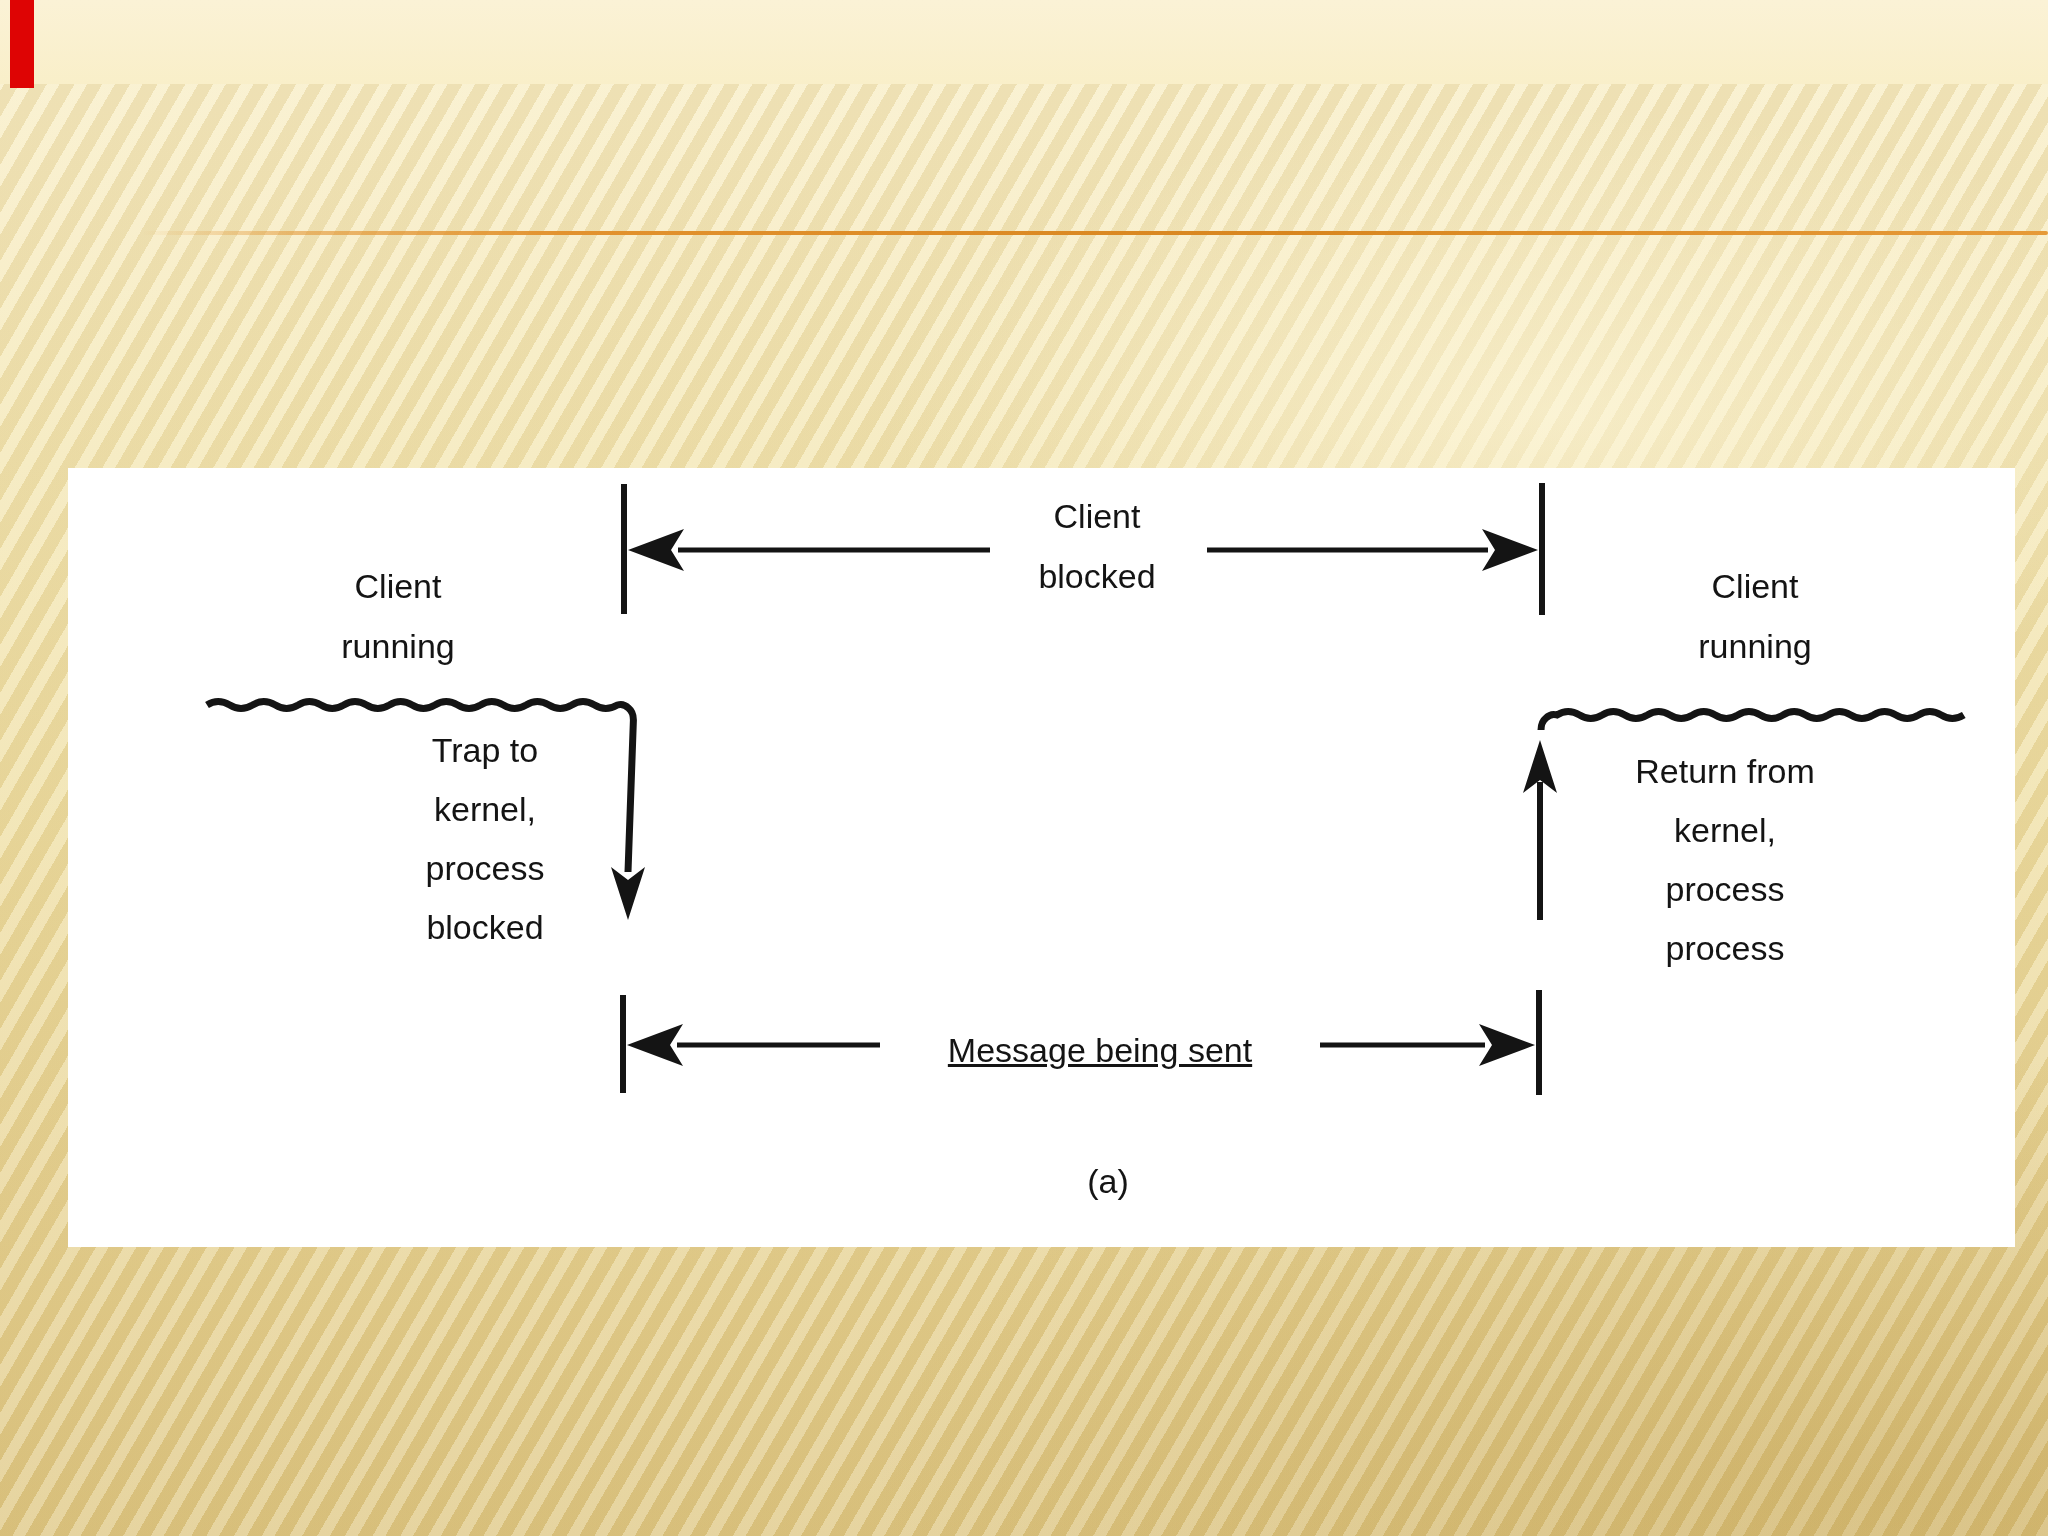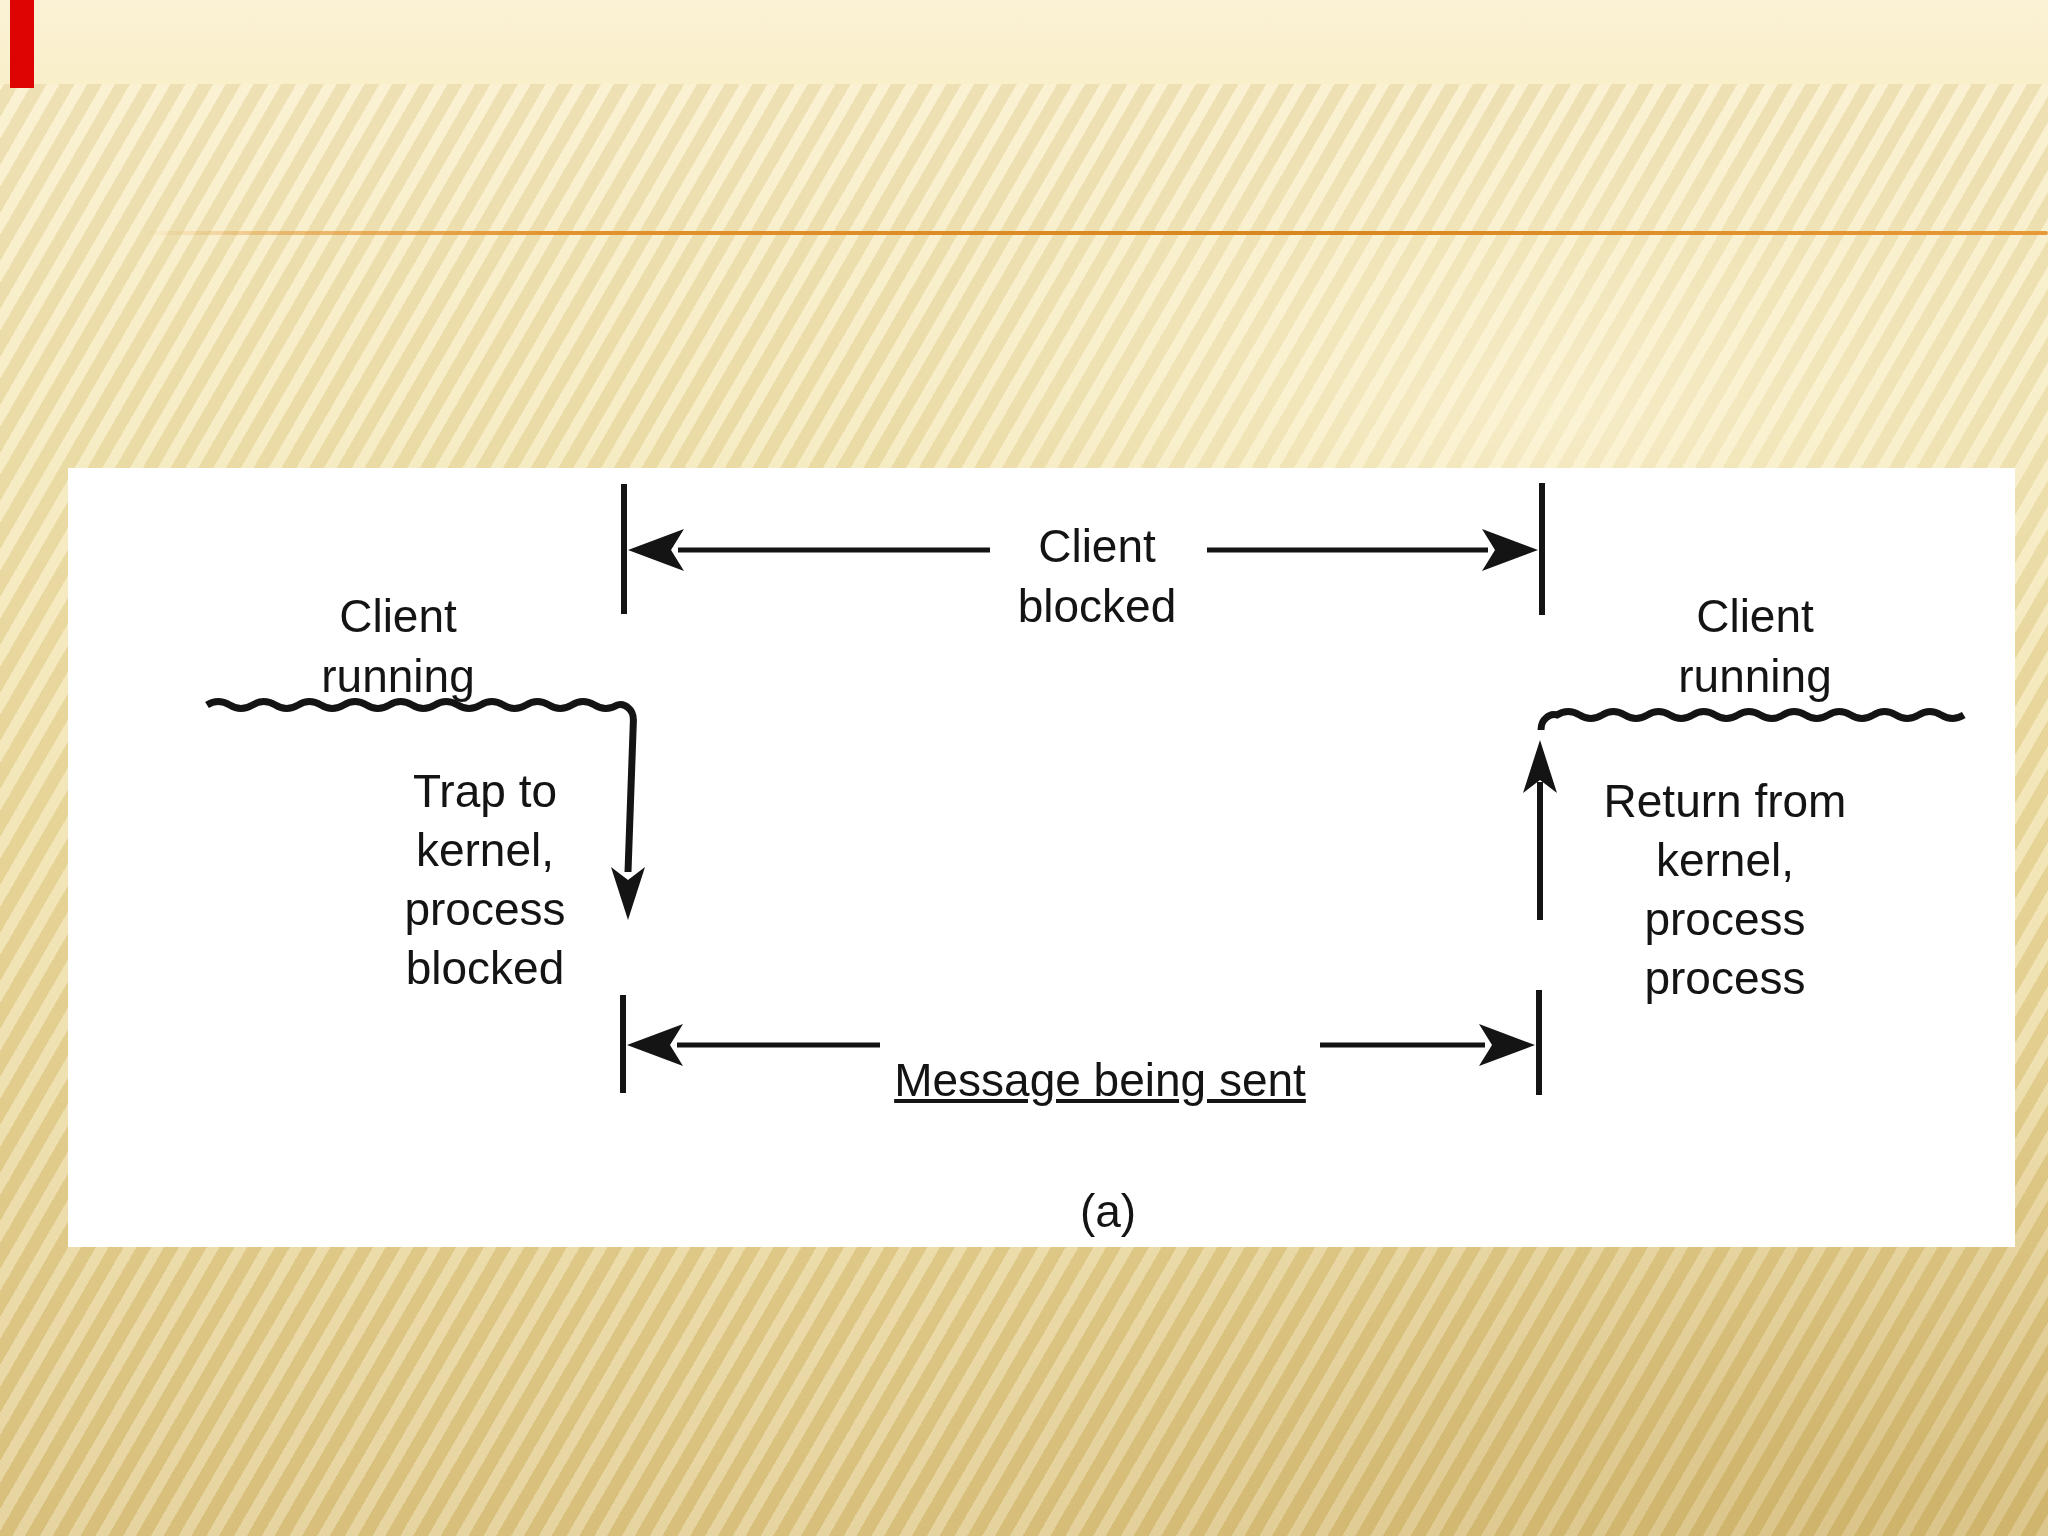--- a/index.html
+++ b/index.html
@@ -30,24 +30,23 @@
   .panel{
     position:absolute;left:68px;top:468px;width:1947px;height:779px;
     background:#FFFFFF;
   }
   .figure-svg{position:absolute;left:0;top:0;}
   .lbl{
     position:absolute;
     transform:translateX(-50%);
     text-align:center;
     color:#141414;
-    font-size:46px;
+    font-size:34px;
     line-height:60px;
     white-space:nowrap;
-    margin-top:30px;
   }
 </style>
 </head>
 <body>
 
 <div class="slide">
 
   <div class="top-band"></div>
   <div class="accent-stripe"></div>
   <div class="h-rule"></div>
@@ -85,21 +84,21 @@
     <div class="lbl" style="left:330px;top:88px;">
       <div>Client</div>
       <div>running</div>
     </div>
 
     <div class="lbl" style="left:1029px;top:18px;">
       <div>Client</div>
       <div>blocked</div>
     </div>
 
-    <div class="lbl" style="left:417px;top:264px;line-height:59px;">
+    <div class="lbl" style="left:417px;top:253px;line-height:59px;">
       <div>Trap to</div>
       <div>kernel,</div>
       <div>process</div>
       <div>blocked</div>
     </div>
 
     <div class="lbl" style="left:1032px;top:552px;text-decoration:underline;">
       <div>Message being sent</div>
     </div>
 

